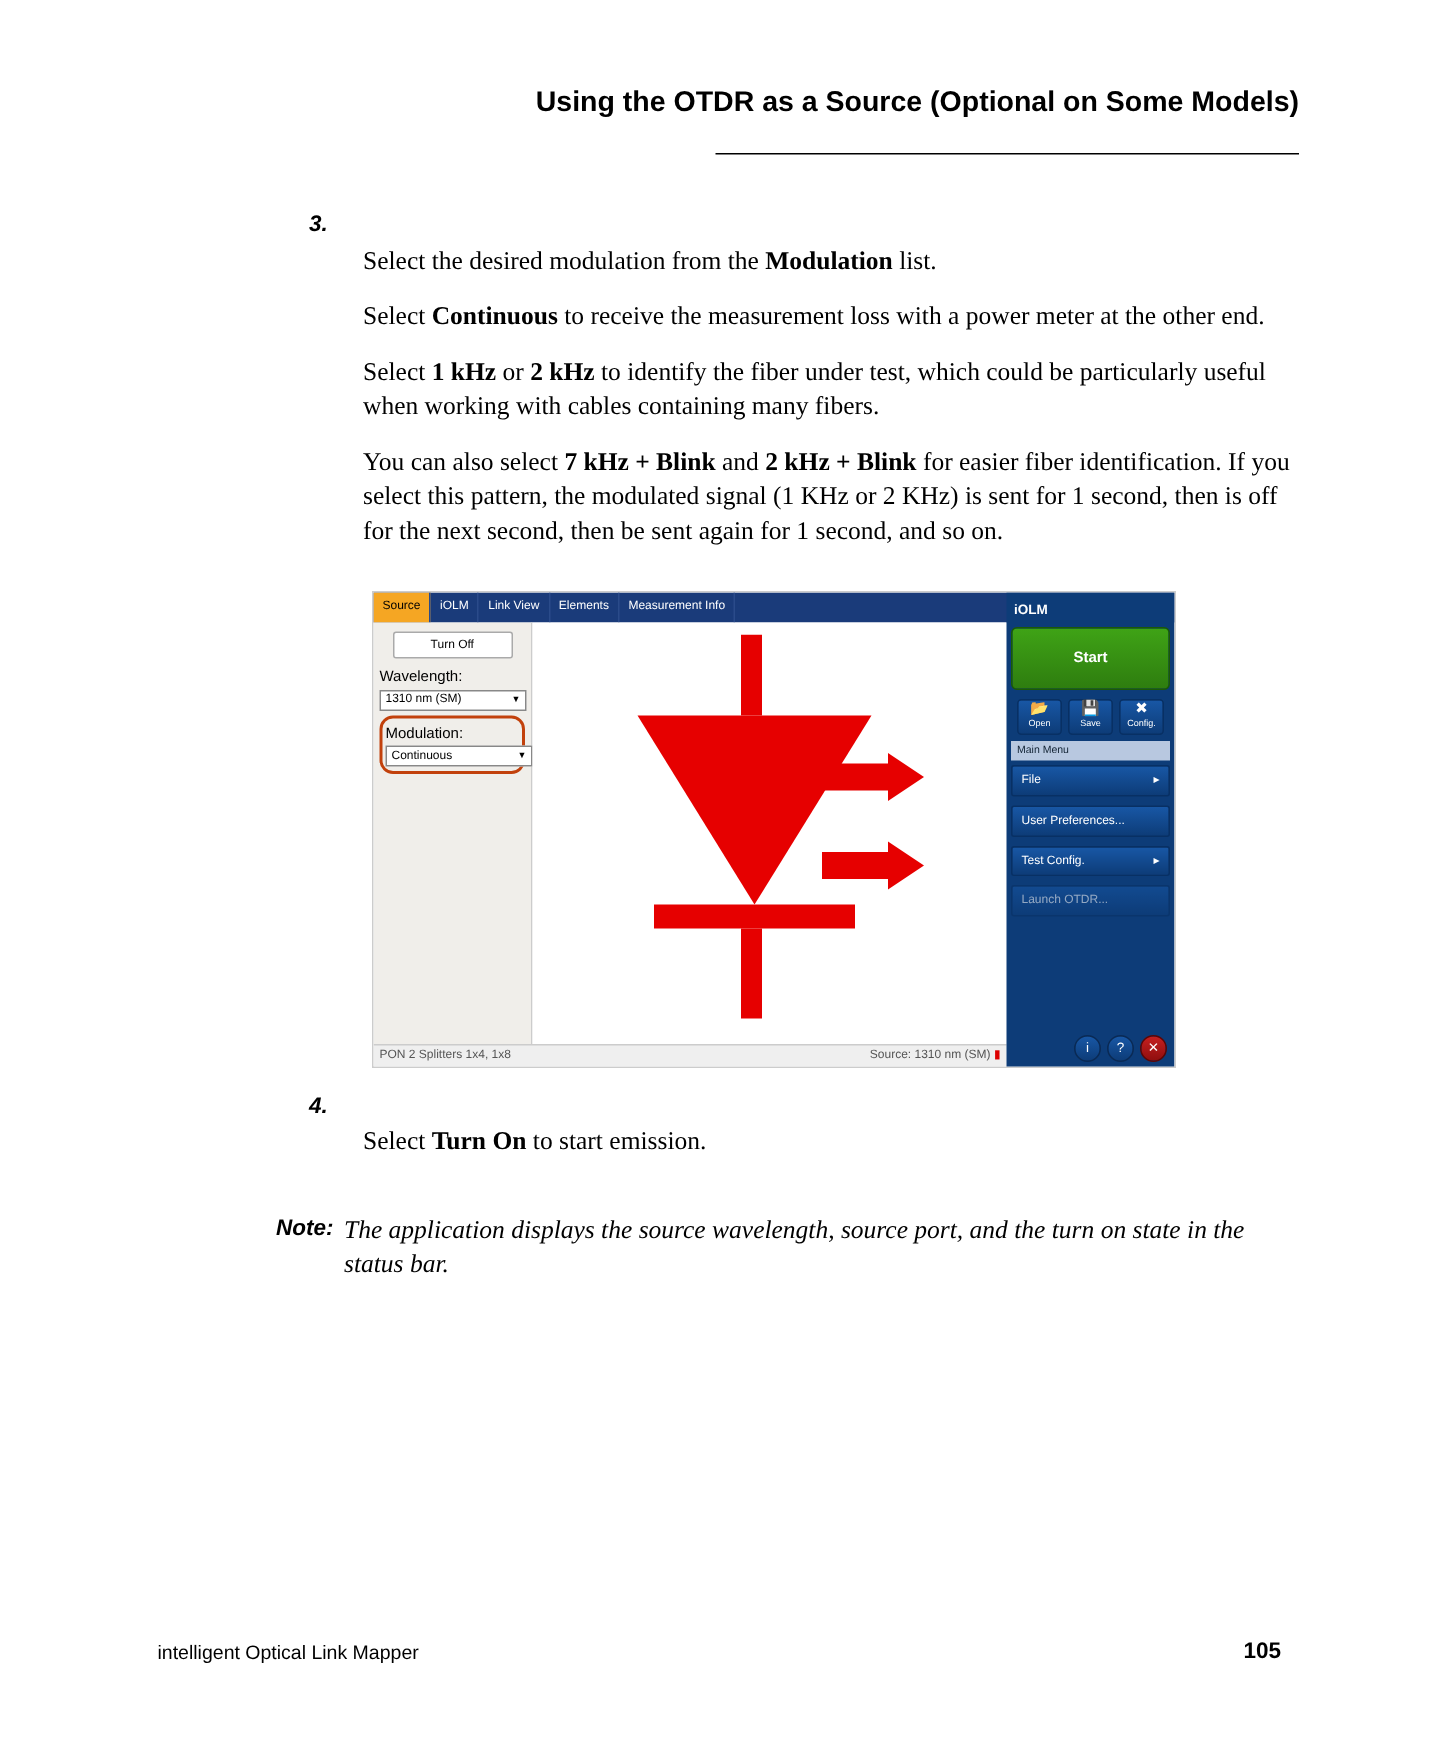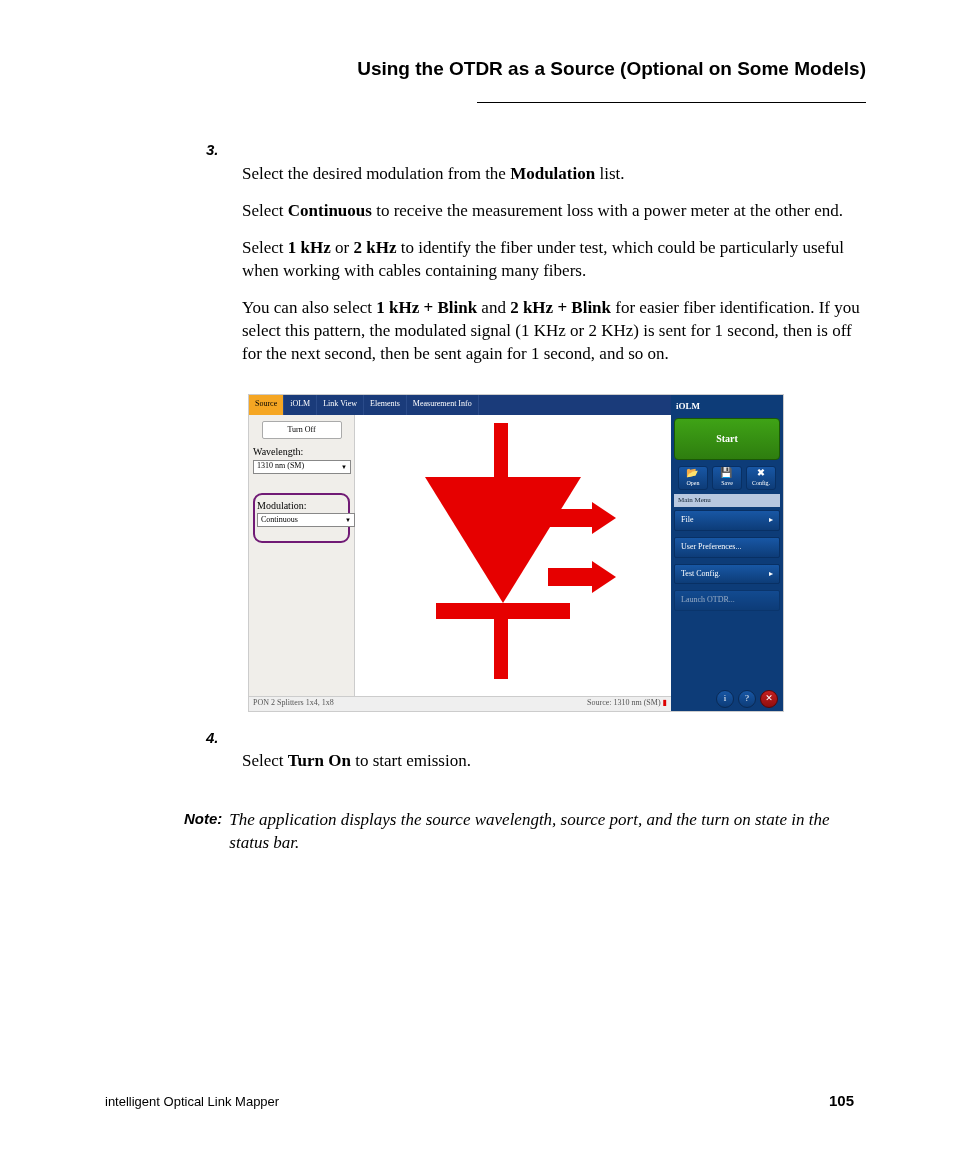--- a/index.html
+++ b/index.html
@@ -62,21 +62,21 @@
     flex: 0 0 auto;
   }
   .note-body { font-style: italic; font-size: 17px; }
 
   
   .figure {
     position: relative;
     width: 536px;
     height: 318px;
     margin: 6px 0 16px 6px;
-    font-family: Liberation Serif, serif;
+    font-family: Liberation Sans, sans-serif;
     font-size: 8px;
     border: 1px solid #ccc;
     background:#fff;
     overflow:hidden;
   }
   .tabs { height: 20px; background: #1a3b7a; display:flex; font-size:8px; color:#fff; }
   .tab { padding:4px 6px; border-right:1px solid #2a4b8a; cursor:pointer; }
   .tab.active { background: #f5a623; color:#000; }
   .left-panel {
     position:absolute; top:20px; left:0; width:106px; height:283px;
@@ -87,21 +87,21 @@
     text-align:center; padding:3px 0; margin:2px auto 6px; width:80px;
     font-size:8px;
   }
   .lbl { font-size:10px; margin:2px 0 1px 0; }
   .dd {
     background:#fff; border:1px solid #888; height:14px; width:98px;
     display:flex; align-items:center; justify-content:space-between;
     padding:0 3px; font-size:8px;
   }
   .dd .arr { font-size:6px; }
-  .mod-box { border:2px solid #701a75; border-radius:9px; padding:2px 2px 14px; margin-top:19px; }
+  .mod-box { border:2px solid #c2410c; border-radius:9px; padding:2px 2px 3px; margin-top:3px; }
   .main-area { position:absolute; top:20px; left:106px; right:112px; bottom:15px; background:#fff; }
   .status-bar {
     position:absolute; left:0; right:112px; bottom:0; height:15px;
     background:#efefef; border-top:1px solid #ccc;
     display:flex; justify-content:space-between; align-items:center;
     padding:0 4px; font-size:8px; color:#555;
   }
   .right-panel {
     position:absolute; top:0; right:0; width:112px; height:318px;
     background:#0d3c78; color:#fff; font-size:8px; text-align:center;
@@ -160,21 +160,21 @@
       <div class="para">
         <span>Select the desired modulation from the </span><span class="b">Modulation</span><span> list.</span>
       </div>
       <div class="para">
         <span>Select </span><span class="b">Continuous</span><span> to receive the measurement loss with a power meter at the other end.</span>
       </div>
       <div class="para">
         <span>Select </span><span class="b">1 kHz</span><span> or </span><span class="b">2 kHz</span><span> to identify the fiber under test, which could be particularly useful when working with cables containing many fibers.</span>
       </div>
       <div class="para">
-        <span>You can also select </span><span class="b">1 kHz + Blink</span><span> and </span><span class="b">2 kHz + Blink</span><span> for easier fiber identification. If you select this pattern, the modulated signal (1 KHz or 2 KHz) is sent for 1 second, then is off for the next second, then be sent again for 1 second, and so on.</span>
+        <span>You can also select </span><span class="b">7 kHz + Blink</span><span> and </span><span class="b">2 kHz + Blink</span><span> for easier fiber identification. If you select this pattern, the modulated signal (1 KHz or 2 KHz) is sent for 1 second, then is off for the next second, then be sent again for 1 second, and so on.</span>
       </div>
     </span>
   </div>
 
   <div class="figure">
     <div class="tabs">
       <div class="tab active">Source</div>
       <div class="tab">iOLM</div>
       <div class="tab">Link View</div>
       <div class="tab">Elements</div>

